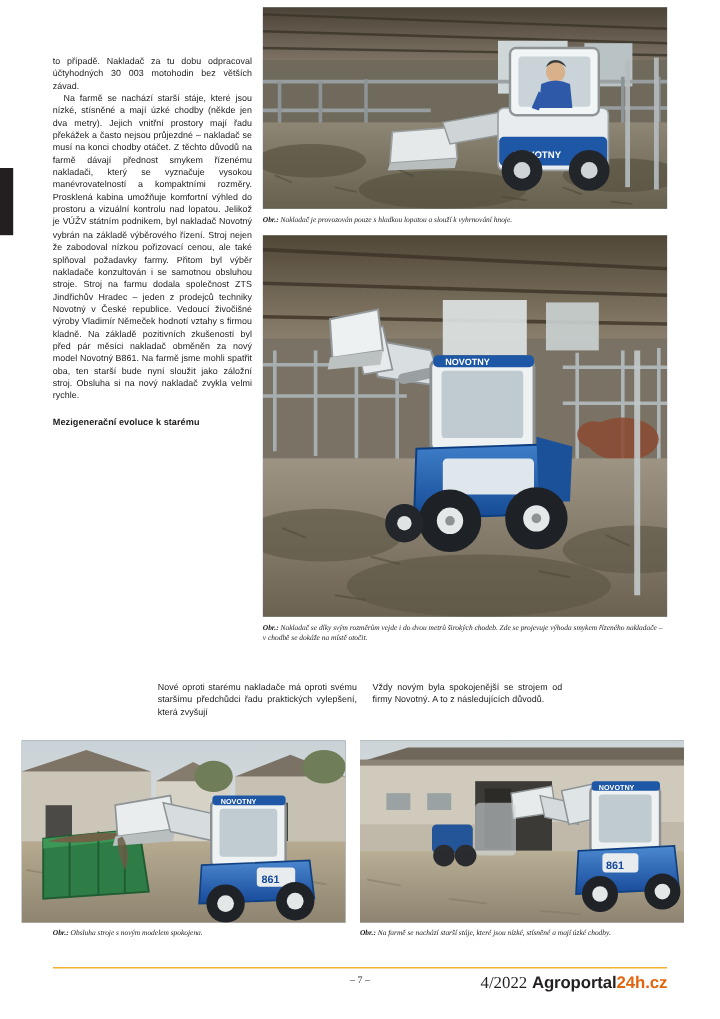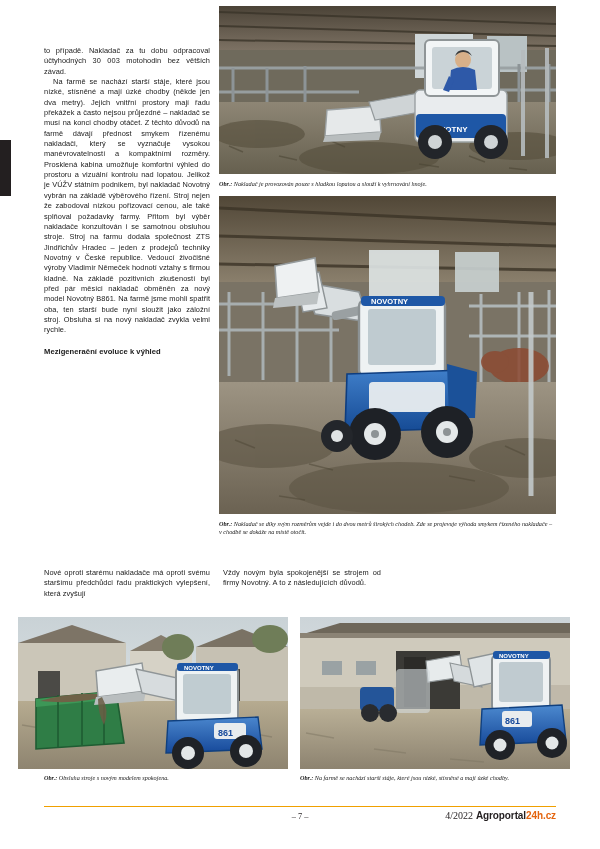--- a/index.html
+++ b/index.html
@@ -58,20 +58,21 @@
   }
 
   
   .bottom-cols {
     position: absolute;
     left: 44px;
     top: 568px;
     width: 512px;
     display: flex;
     gap: 13px;
+    justify-content: center;
   }
   .bottom-cols .col {
     width: 166px;
   }
   .bottom-cols .col.c2 { width: 163px; }
   .bottom-cols .col.c3 { width: 158px; }
 
   
   .photo {
     position: absolute;
@@ -110,21 +111,21 @@
     text-align: center;
     font-size: 8.4px;
     color: #231f20;
     font-family: "Liberation Serif", serif;
   }
   .footer-right {
     position: absolute;
     right: 44px;
     top: 810px;
     text-align: left;
-    font-size: 10px;
+    font-size: 14px;
     white-space: nowrap;
   }
   .footer-issue {
     font-family: "Liberation Serif", serif;
     color: #231f20;
   }
   .footer-brand {
     font-weight: bold;
     color: #231f20;
     letter-spacing: -0.1px;
@@ -134,21 +135,21 @@
 </head>
 <body>
 
 <div class="page">
 
   <div class="edge-tab"></div>
 
   <div class="text-col">
     <p class="para">to případě. Nakladač za tu dobu odpracoval účtyhodných 30 003 motohodin bez větších závad.</p>
     <p class="para indent">Na farmě se nachází starší stáje, které jsou nízké, stísněné a mají úzké chodby (někde jen dva metry). Jejich vnitřní prostory mají řadu překážek a často nejsou průjezdné – nakladač se musí na konci chodby otáčet. Z těchto důvodů na farmě dávají přednost smykem řízenému nakladači, který se vyznačuje vysokou manévrovatelností a kompaktními rozměry. Prosklená kabina umožňuje komfortní výhled do prostoru a vizuální kontrolu nad lopatou. Jelikož je VÚŽV státním podnikem, byl nakladač Novotný vybrán na základě výběrového řízení. Stroj nejen že zabodoval nízkou pořizovací cenou, ale také splňoval požadavky farmy. Přitom byl výběr nakladače konzultován i se samotnou obsluhou stroje. Stroj na farmu dodala společnost ZTS Jindřichův Hradec – jeden z prodejců techniky Novotný v České republice. Vedoucí živočišné výroby Vladimír Němeček hodnotí vztahy s firmou kladně. Na základě pozitivních zkušeností byl před pár měsíci nakladač obměněn za nový model Novotný B861. Na farmě jsme mohli spatřit oba, ten starší bude nyní sloužit jako záložní stroj. Obsluha si na nový nakladač zvykla velmi rychle.</p>
-    <h2 class="subhead">Mezigenerační evoluce k výhled</h2>
+    <h2 class="subhead">Mezigenerační evoluce k starému</h2>
   </div>
 
   <div class="photo" style="left:219px; top:6px; width:337px; height:168px;">
     <svg width="337" height="168" viewBox="0 0 337 168" xmlns="http://www.w3.org/2000/svg" aria-hidden="true">
       <defs>
         <linearGradient id="barnRoofA" x1="0" y1="0" x2="0" y2="1">
           <stop offset="0" stop-color="#4b4337"></stop>
           <stop offset="1" stop-color="#7c7163"></stop>
         </linearGradient>
         <linearGradient id="floorA" x1="0" y1="0" x2="0" y2="1">

